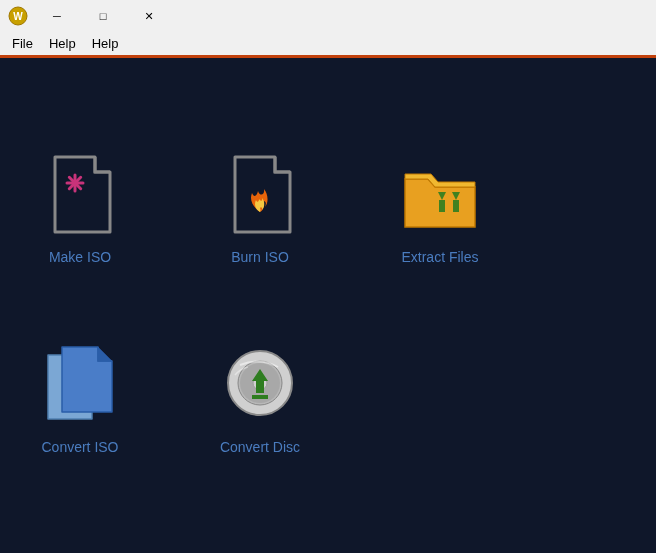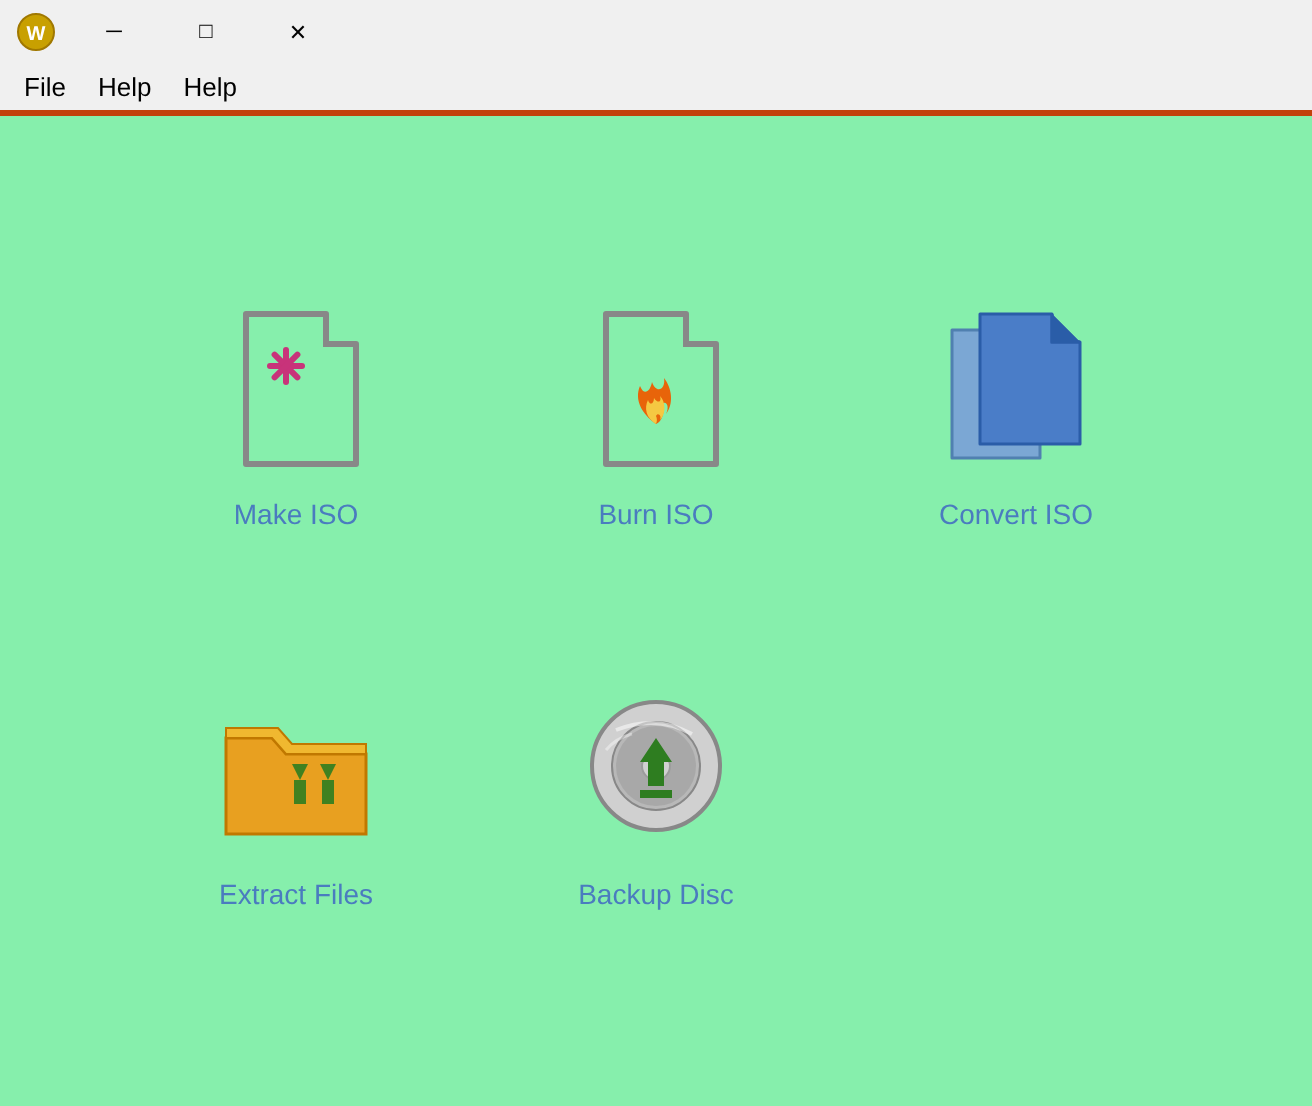--- a/index.html
+++ b/index.html
@@ -67,22 +67,21 @@
       cursor: pointer;
       font-size: 13px;
       color: #000;
     }
 
     
     .main-content {
       flex: 1;
       display: flex;
       align-items: center;
-      justify-content: center;
-      background: #86efac;
+      background: #0f172a;
     }
     .grid {
       display: grid;
       grid-template-columns: repeat(3, 160px);
       grid-template-rows: repeat(2, 180px);
       gap: 10px 20px;
     }
     .grid-item {
       display: flex;
       flex-direction: column;
@@ -163,36 +162,20 @@
           <path d="M35,55 C30,52 29,47 31,43 C32,46 34,45 34,42 C36,45 38,44 37,41 C40,44 40,50 37,53 C38,51 36,49 35,51 C36,53 35,55 35,55Z" fill="#f5c842"></path>
         </svg>
       </div>
       <span class="item-label">Burn ISO</span>
     </div>
 
     <div class="grid-item">
       <div class="item-icon">
         <svg width="80" height="80" viewBox="0 0 80 80">
 
-          <polygon points="8,8 40,8 40,20 52,20 52,72 8,72" fill="#7ba7d4" stroke="#5080b0" stroke-width="1.5" stroke-linejoin="round"></polygon>
-          <polyline points="40,8 40,20 52,20" fill="none" stroke="#5080b0" stroke-width="1.5"></polyline>
-
-          <polygon points="22,0 58,0 58,14 72,14 72,65 22,65" fill="#4a7dc8" stroke="#2a5da8" stroke-width="1.5" stroke-linejoin="round"></polygon>
-          <polyline points="58,0 58,14 72,14" fill="#2a5da8" stroke="#2a5da8" stroke-width="1.5"></polyline>
-
-          <polygon points="58,0 58,14 72,14" fill="#2a5da8"></polygon>
-        </svg>
-      </div>
-      <span class="item-label">Convert ISO</span>
-    </div>
-
-    <div class="grid-item">
-      <div class="item-icon">
-        <svg width="80" height="80" viewBox="0 0 80 80">
-
           <path d="M5,25 L5,70 L75,70 L75,30 L35,30 L28,22 L5,22 Z" fill="#e8a020" stroke="#c07800" stroke-width="1.5"></path>
 
           <path d="M5,22 L28,22 L35,30 L75,30 L75,25 L38,25 L31,17 L5,17 Z" fill="#f0b830" stroke="#c07800" stroke-width="1"></path>
 
           <g transform="translate(20,35)">
             <polygon points="18,0 26,0 22,8 18,0" fill="#2e7d20" opacity="0.9"></polygon>
             <rect x="19" y="8" width="6" height="12" fill="#2e7d20" opacity="0.9"></rect>
           </g>
           <g transform="translate(34,35)">
             <polygon points="18,0 26,0 22,8 18,0" fill="#2e7d20" opacity="0.9"></polygon>
@@ -200,32 +183,48 @@
           </g>
         </svg>
       </div>
       <span class="item-label">Extract Files</span>
     </div>
 
     <div class="grid-item">
       <div class="item-icon">
         <svg width="80" height="80" viewBox="0 0 80 80">
 
+          <polygon points="8,8 40,8 40,20 52,20 52,72 8,72" fill="#7ba7d4" stroke="#5080b0" stroke-width="1.5" stroke-linejoin="round"></polygon>
+          <polyline points="40,8 40,20 52,20" fill="none" stroke="#5080b0" stroke-width="1.5"></polyline>
+
+          <polygon points="22,0 58,0 58,14 72,14 72,65 22,65" fill="#4a7dc8" stroke="#2a5da8" stroke-width="1.5" stroke-linejoin="round"></polygon>
+          <polyline points="58,0 58,14 72,14" fill="#2a5da8" stroke="#2a5da8" stroke-width="1.5"></polyline>
+
+          <polygon points="58,0 58,14 72,14" fill="#2a5da8"></polygon>
+        </svg>
+      </div>
+      <span class="item-label">Convert ISO</span>
+    </div>
+
+    <div class="grid-item">
+      <div class="item-icon">
+        <svg width="80" height="80" viewBox="0 0 80 80">
+
           <circle cx="40" cy="36" r="32" fill="#d0d0d0" stroke="#888" stroke-width="2"></circle>
 
           <circle cx="40" cy="36" r="22" fill="#b8b8b8" stroke="#888" stroke-width="1"></circle>
 
           <circle cx="40" cy="36" r="7" fill="#e8e8e8" stroke="#aaa" stroke-width="1"></circle>
 
           <path d="M20,18 Q40,10 58,20" fill="none" stroke="#fff" stroke-width="2" opacity="0.5"></path>
           <path d="M15,28 Q20,22 28,20" fill="none" stroke="#fff" stroke-width="1.5" opacity="0.4"></path>
 
           <circle cx="40" cy="36" r="20" fill="rgba(80,80,80,0.15)"></circle>
           <polygon points="40,22 48,34 44,34 44,46 36,46 36,34 32,34" fill="#2e7d20"></polygon>
           <rect x="32" y="48" width="16" height="4" fill="#2e7d20"></rect>
         </svg>
       </div>
-      <span class="item-label">Backup Disc</span>
+      <span class="item-label">Convert Disc</span>
     </div>
 
 
   </div>
 </div>
 
 </body></html>

